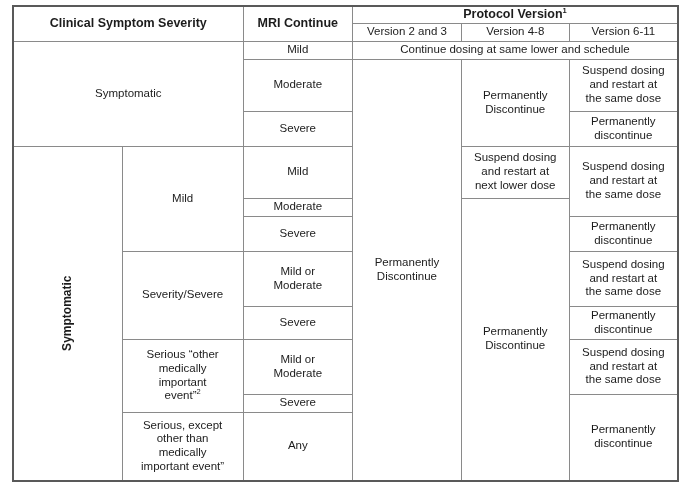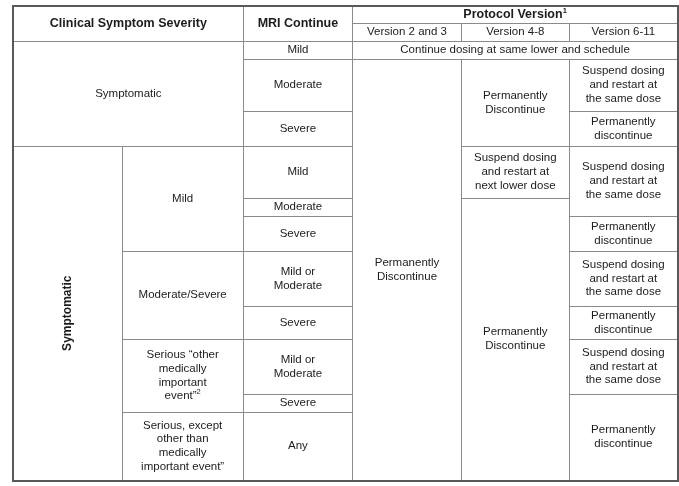--- a/index.html
+++ b/index.html
@@ -96,21 +96,21 @@
 Discontinue</td>
   </tr>
 
   <tr class="r7">
     <td class="b">Severe</td>
     <td>Permanently
 discontinue</td>
   </tr>
 
   <tr class="r8">
-    <td class="b" rowspan="2">Moderate/Severe</td>
+    <td class="b" rowspan="2">Severity/Severe</td>
     <td class="b">Mild or
 Moderate</td>
     <td>Suspend dosing
 and restart at
 the same dose</td>
   </tr>
 
   <tr class="r9">
     <td class="b">Severe</td>
     <td>Permanently

